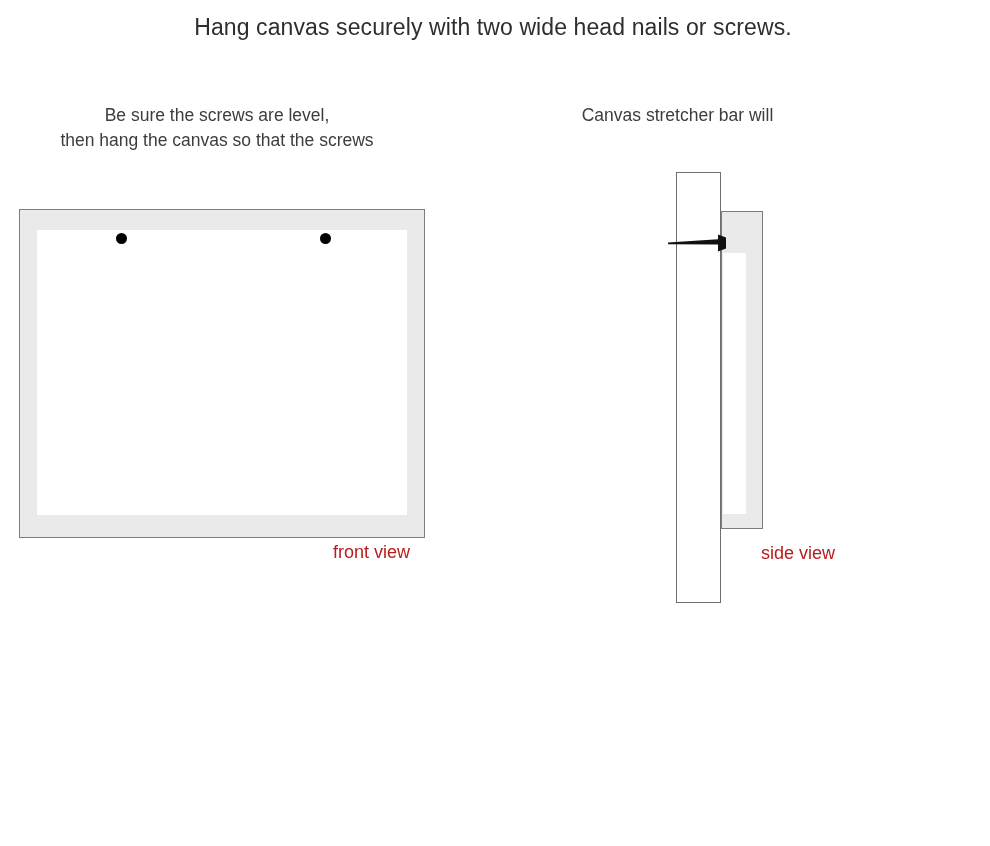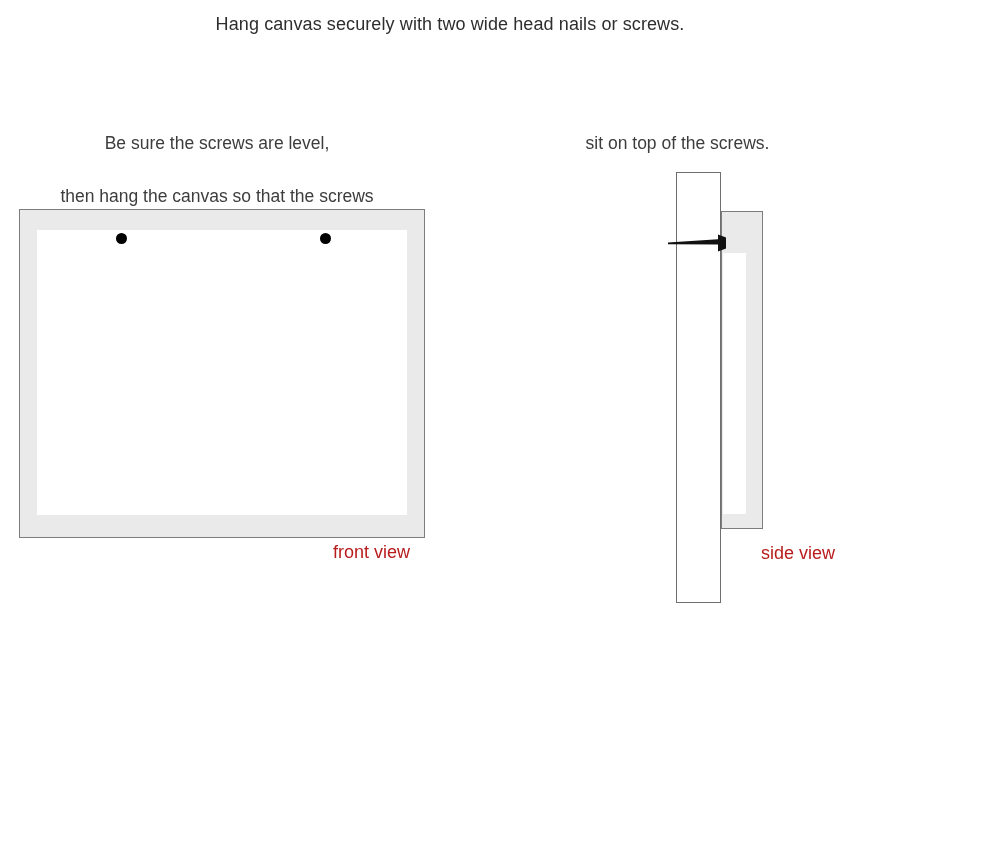--- a/index.html
+++ b/index.html
@@ -16,46 +16,47 @@
     overflow: hidden;
   }
 
   
   .page-title {
     position: absolute;
     left: 0;
     top: 14px;
     width: 900px;
     text-align: center;
-    font-size: 18px;
+    font-size: 23px;
     font-weight: 400;
     color: #2e2e2e;
     letter-spacing: 0.1px;
     white-space: nowrap;
+    padding-left: 43px;
   }
 
   
   .caption {
     position: absolute;
     text-align: center;
     font-size: 17.5px;
     line-height: 24.5px;
     color: #3d3d3d;
   }
   .caption-front {
     left: 0;
     top: 103px;
     width: 434px;
   }
   .caption-side {
     left: 560px;
     top: 103px;
     width: 235px;
   }
-  .caption .line { display: block; white-space: nowrap; margin-top: 28px; }
+  .caption .line { display: block; white-space: nowrap; }
 
   
   .view-label {
     position: absolute;
     font-size: 18px;
     color: #b91c1c;
     white-space: nowrap;
   }
   .label-front { left: 333px; top: 542px; }
   .label-side  { left: 729px; top: 543px; margin-left: 32px; }
@@ -165,21 +166,21 @@
   <div class="canvas-frame">
     <div class="canvas-face"></div>
     <div class="screw-dot screw-left"></div>
     <div class="screw-dot screw-right"></div>
   </div>
 </div>
 
 <div class="view-label label-front">front view</div>
 
 <div class="caption caption-side">
-  <span class="line">sit on top of the screws.</span>
+  <span class="line">Canvas stretcher bar will</span>
 </div>
 
 <div class="side-view">
   <div class="wall-board"></div>
   <div class="stretcher-bar"></div>
   <div class="stretcher-cavity"></div>
   <div class="nail">
     <svg width="64" height="18" viewBox="0 0 64 18" xmlns="http://www.w3.org/2000/svg">
       <path d="M0 8.4 L50 5.2 L50 0.6 L58 3.4 L58 14.6 L50 17.4 L50 10.6 L0 10.2 Z" fill="#111111"></path>
     </svg>

